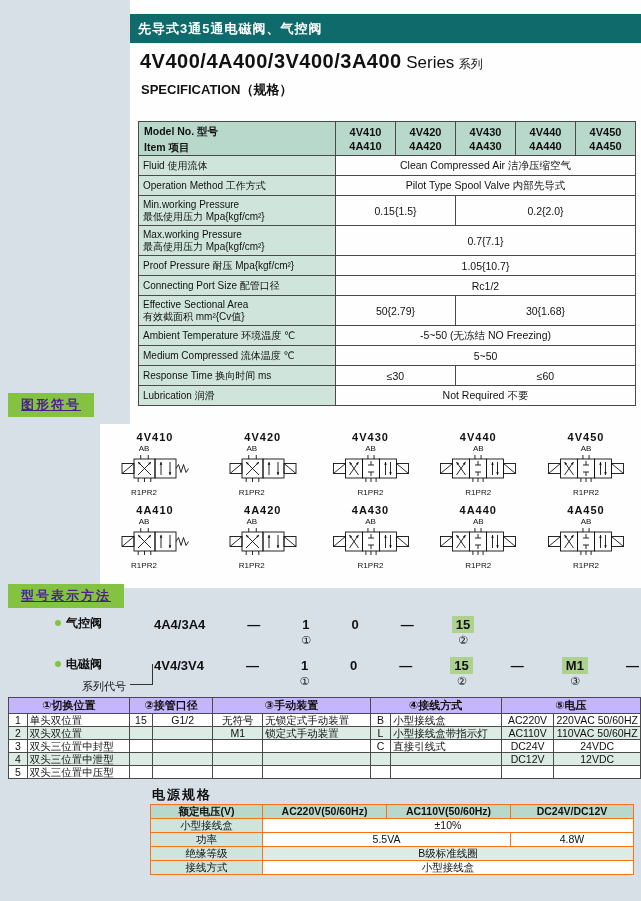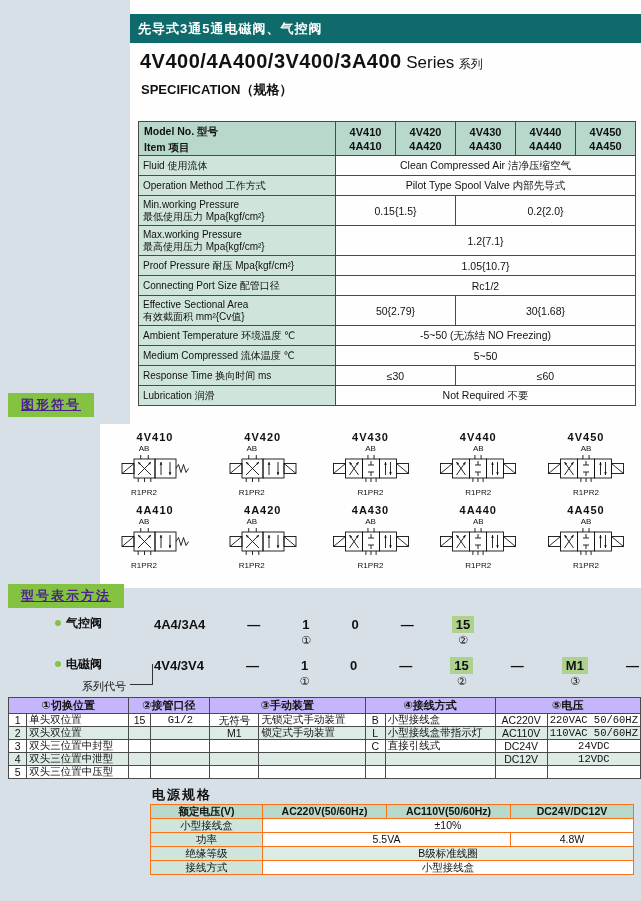--- a/index.html
+++ b/index.html
@@ -43,21 +43,21 @@
 .seg-circ{font-size:11px;height:14px;line-height:14px;}
 .series-note{position:absolute;left:82px;top:679px;font-size:11px;}
 .sline-v{position:absolute;left:152px;top:664px;width:1px;height:20px;background:#333;}
 .sline-h{position:absolute;left:130px;top:684px;width:23px;height:1px;background:#333;}
 .opt-table{position:absolute;left:8px;top:697px;border-collapse:collapse;font-size:10.5px;table-layout:fixed;}
 .opt-table th,.opt-table td{border:1px solid #4a4a4a;overflow:hidden;white-space:nowrap;}
 .opt-table th{background:#c4b5fd;height:15px;font-size:11px;}
 .opt-table td{height:13px;background:#fff;padding:0 2px;line-height:12px;}
 .opt-table tr.alt td{background:#dcebe3;}
 .code{text-align:center;}
-.desc{text-align:left;padding-left:5px;font-family:Liberation Mono, monospace;}
+.desc{text-align:left;padding-left:5px;}
 .desc.c{text-align:center;padding-left:2px;}
 .power-title{position:absolute;left:152px;top:786px;font-size:13px;font-weight:bold;letter-spacing:2px;}
 .power-table{position:absolute;left:150px;top:804px;border-collapse:collapse;font-size:10.5px;table-layout:fixed;}
 .power-table td{border:1px solid #f97316;height:14px;text-align:center;white-space:nowrap;overflow:hidden;line-height:13px;}
 .plbl{background:#cfe5db;}
 .pval{background:#fdfefd;}
 .pval.tint{background:#dcebe3;}
 .phead-cell{background:#b9d8cc;font-weight:bold;}
 </style>
 </head>
@@ -108,21 +108,21 @@
           <td class="lbl">Operation Method 工作方式</td>
           <td class="val" colspan="5">Pilot Type Spool Valve 内部先导式</td>
         </tr>
         <tr class="tall">
           <td class="lbl">Min.working Pressure<br>最低使用压力  Mpa{kgf/cm²}</td>
           <td class="val" colspan="2">0.15{1.5}</td>
           <td class="val" colspan="3">0.2{2.0}</td>
         </tr>
         <tr class="tall">
           <td class="lbl">Max.working Pressure<br>最高使用压力  Mpa{kgf/cm²}</td>
-          <td class="val" colspan="5">1.2{7.1}</td>
+          <td class="val" colspan="5">0.7{7.1}</td>
         </tr>
         <tr class="">
           <td class="lbl">Proof Pressure 耐压  Mpa{kgf/cm²}</td>
           <td class="val" colspan="5">1.05{10.7}</td>
         </tr>
         <tr class="">
           <td class="lbl">Connecting Port Size 配管口径</td>
           <td class="val" colspan="5">Rc1/2</td>
         </tr>
         <tr class="tall">

